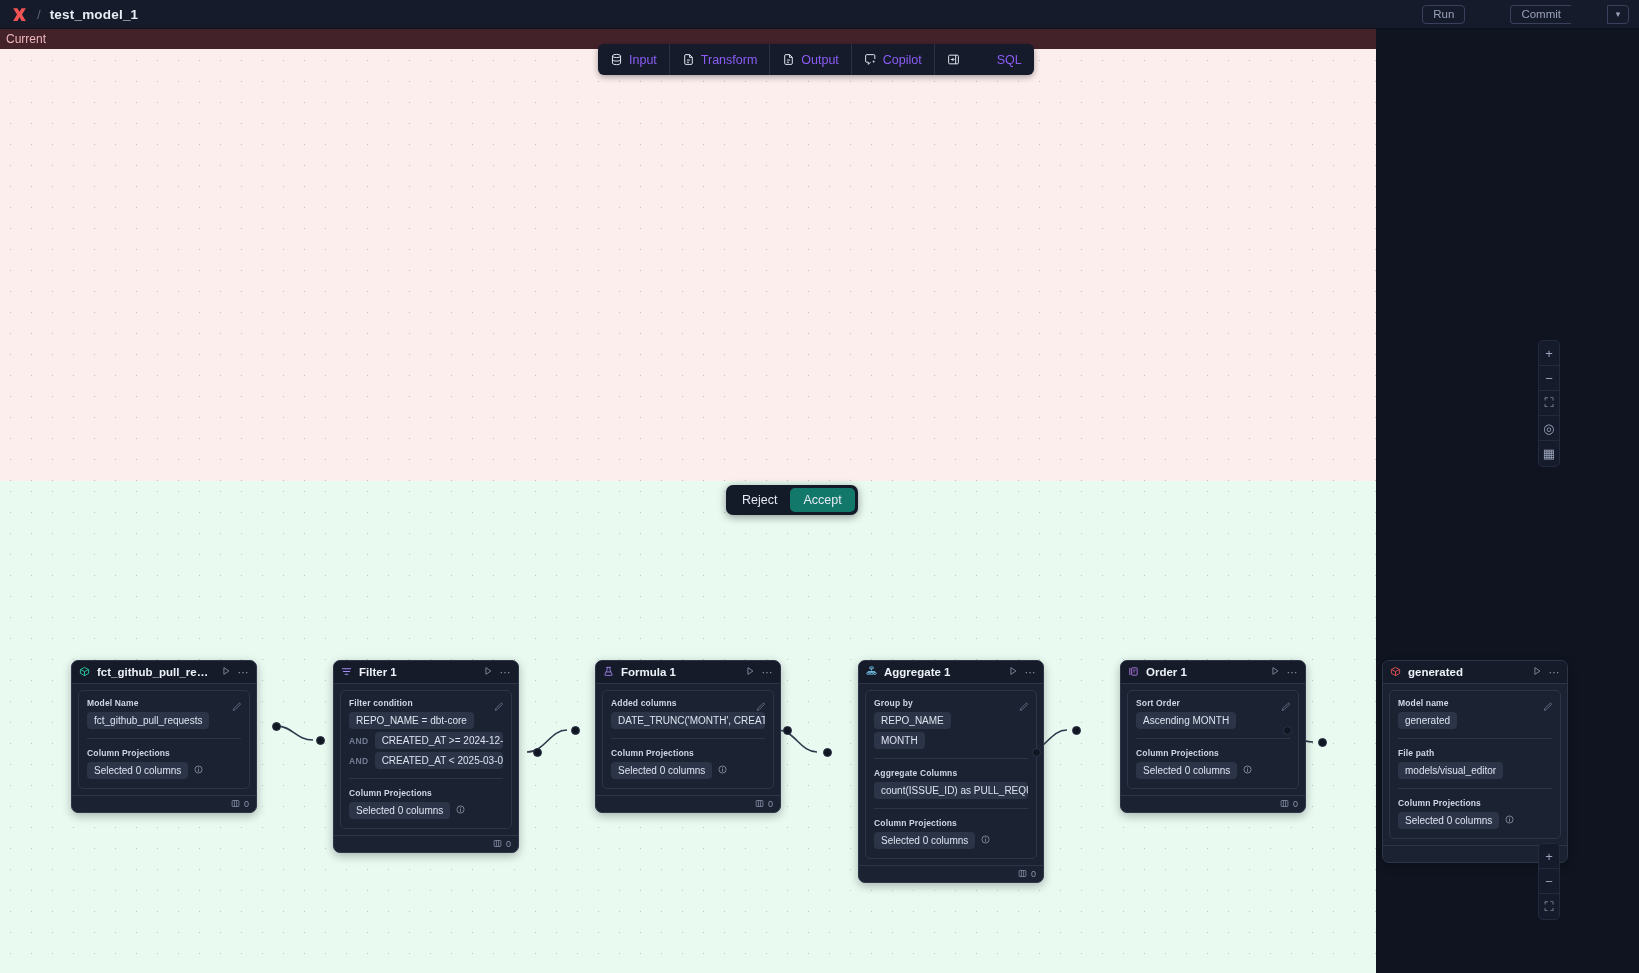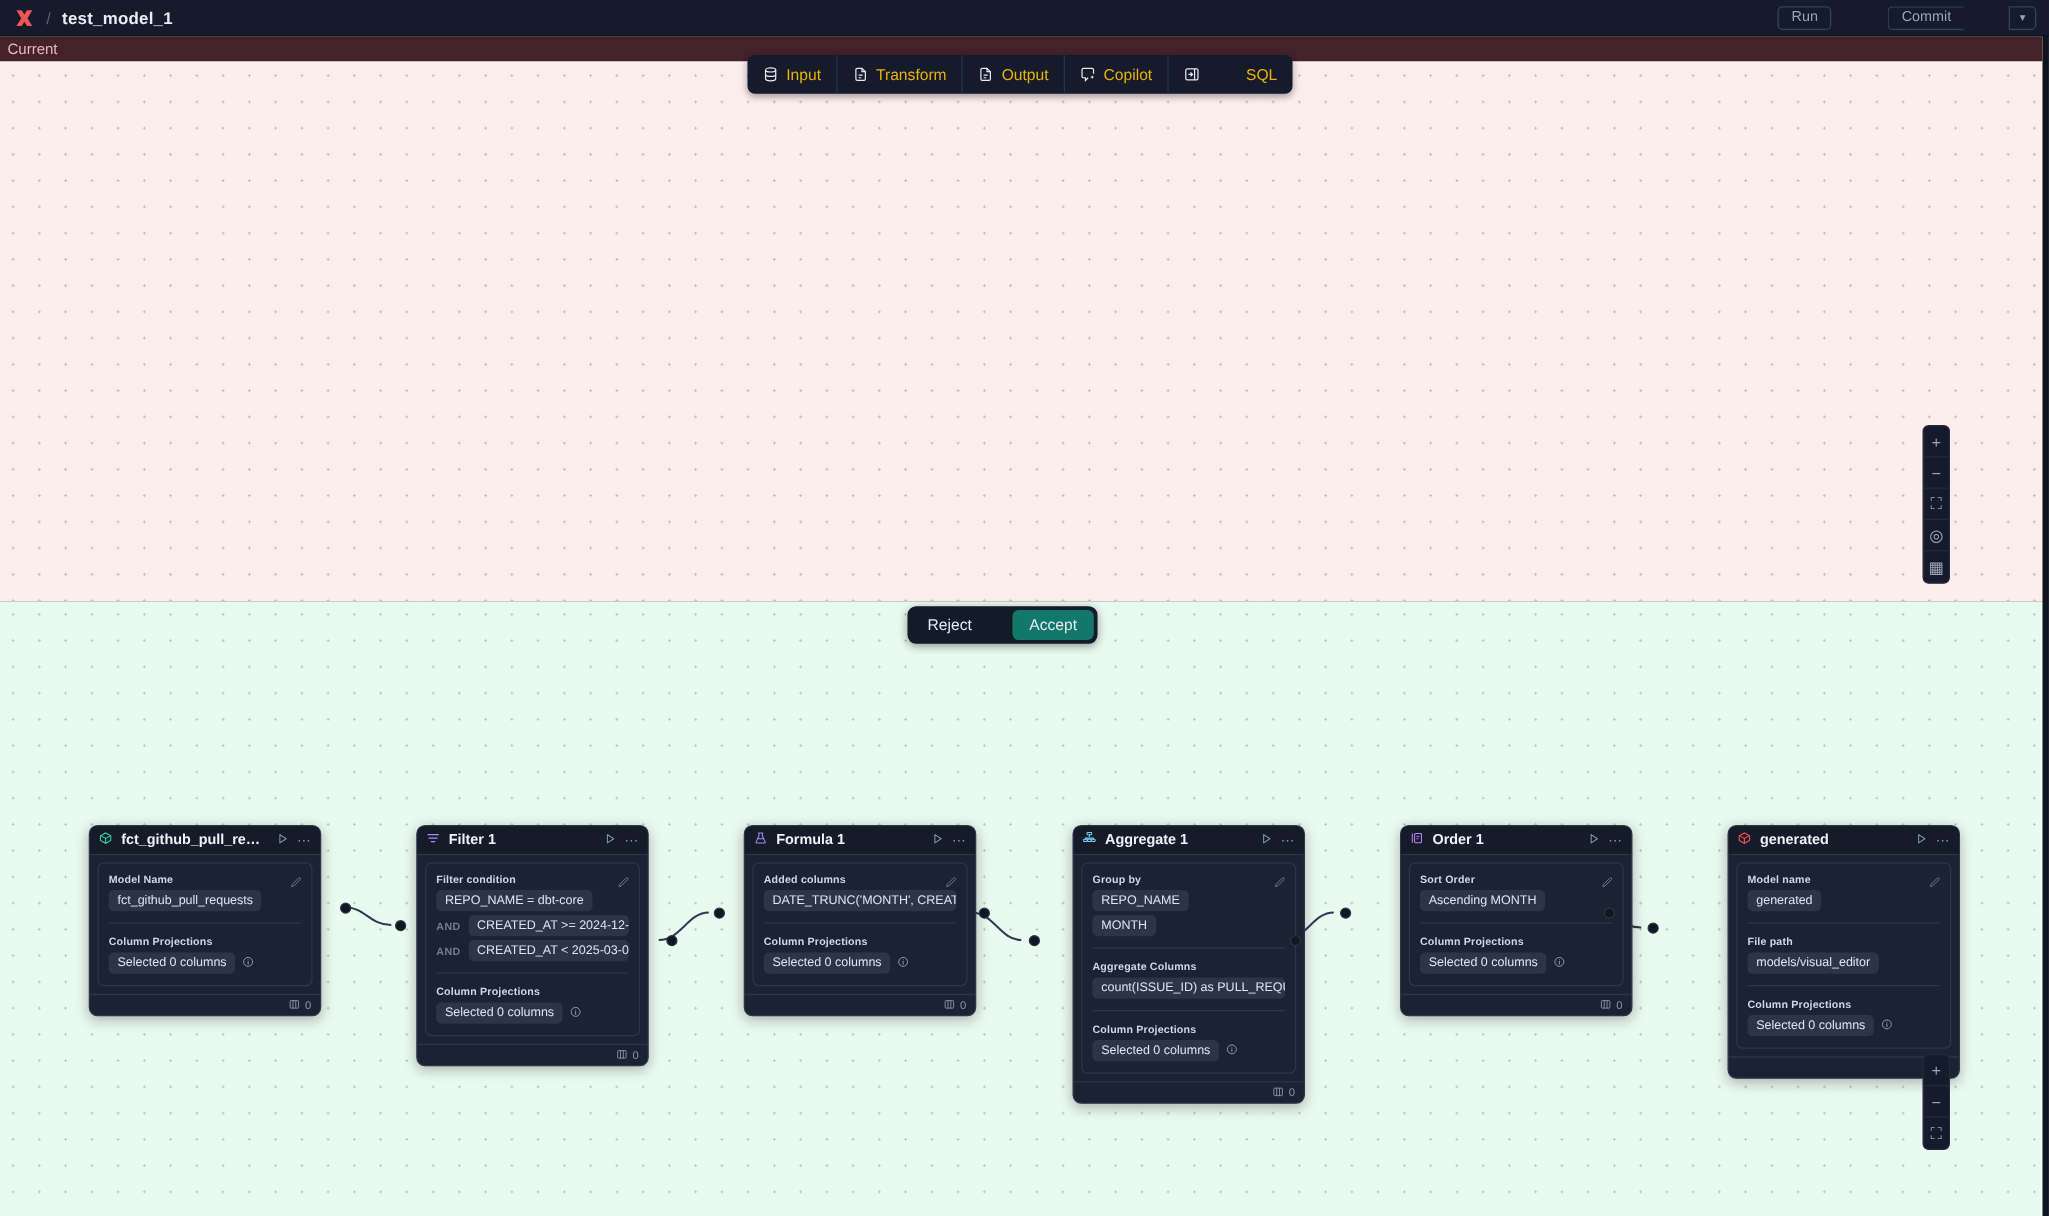--- a/index.html
+++ b/index.html
@@ -29,21 +29,21 @@
     height: 19px; border: 1px solid #39415a; color: #99a2b8;
     background: transparent; font-size: 11.5px;
     display: flex; align-items: center; justify-content: center;
     font-family: "Liberation Sans", sans-serif;
   }
   .btn-run { border-radius: 4px; padding: 0 10px; margin-right: 9px; }
   .btn-commit { border-radius: 4px 0 0 4px; padding: 0 10px; border-right: none; }
   .btn-caret { border-radius: 0 4px 4px 0; width: 22px; font-size: 9px; }
 
   
-  .pane { position: absolute; left: 0; width: 1634px; overflow: hidden; }
+  .pane { position: absolute; left: 0; width: 1376px; overflow: hidden; }
   .pane-current { top: 29px; height: 452px; background: #fdeeee; }
   .pane-new     { top: 481px; height: 492px; background: #e9faf1; }
   .dots {
     position: absolute; inset: 0;
     background-image: radial-gradient(circle, rgba(80,70,70,.30) 0.9px, transparent 1px);
     background-size: 21px 21px;
   }
   .dots-new {
     background-image: radial-gradient(circle, rgba(40,90,70,.28) 0.9px, transparent 1px);
   }
@@ -57,32 +57,32 @@
 
   
   .modebar {
     position: absolute; top: 44px; left: 598px;
     height: 31px; background: #151b2a; border-radius: 6px;
     display: flex; align-items: stretch; z-index: 30;
     box-shadow: 0 2px 6px rgba(0,0,0,.35);
   }
   .modebar .mi {
     display: flex; align-items: center; gap: 6px;
-    padding: 0 12px; color: #eab308; font-size: 12.5px;
+    padding: 0 12px; color: #8b5cf6; font-size: 12.5px;
     border-right: 1px solid #2a3145; cursor: default;
   }
   .modebar .mi:last-child { border-right: none; gap: 37px; }
   .modebar .mi svg { display: block; }
 
   
   .ra {
     position: absolute; top: 485px; left: 726px;
     background: #131a28; border-radius: 7px;
     display: flex; align-items: center; padding: 3px;
-    z-index: 35; box-shadow: 0 2px 8px rgba(0,0,0,.4); gap: 20px;
+    z-index: 35; box-shadow: 0 2px 8px rgba(0,0,0,.4);
   }
   .ra .b { font-size: 12.5px; padding: 5px 13px; border-radius: 5px; color: #e6eaf4; }
   .ra .b.reject { background: transparent; }
   .ra .b.accept { background: #12786a; }
 
   
   .zoomctl {
     position: absolute; background: #151b2a; border-radius: 5px;
     display: flex; flex-direction: column; z-index: 25;
     border: 1px solid #222a3d;

